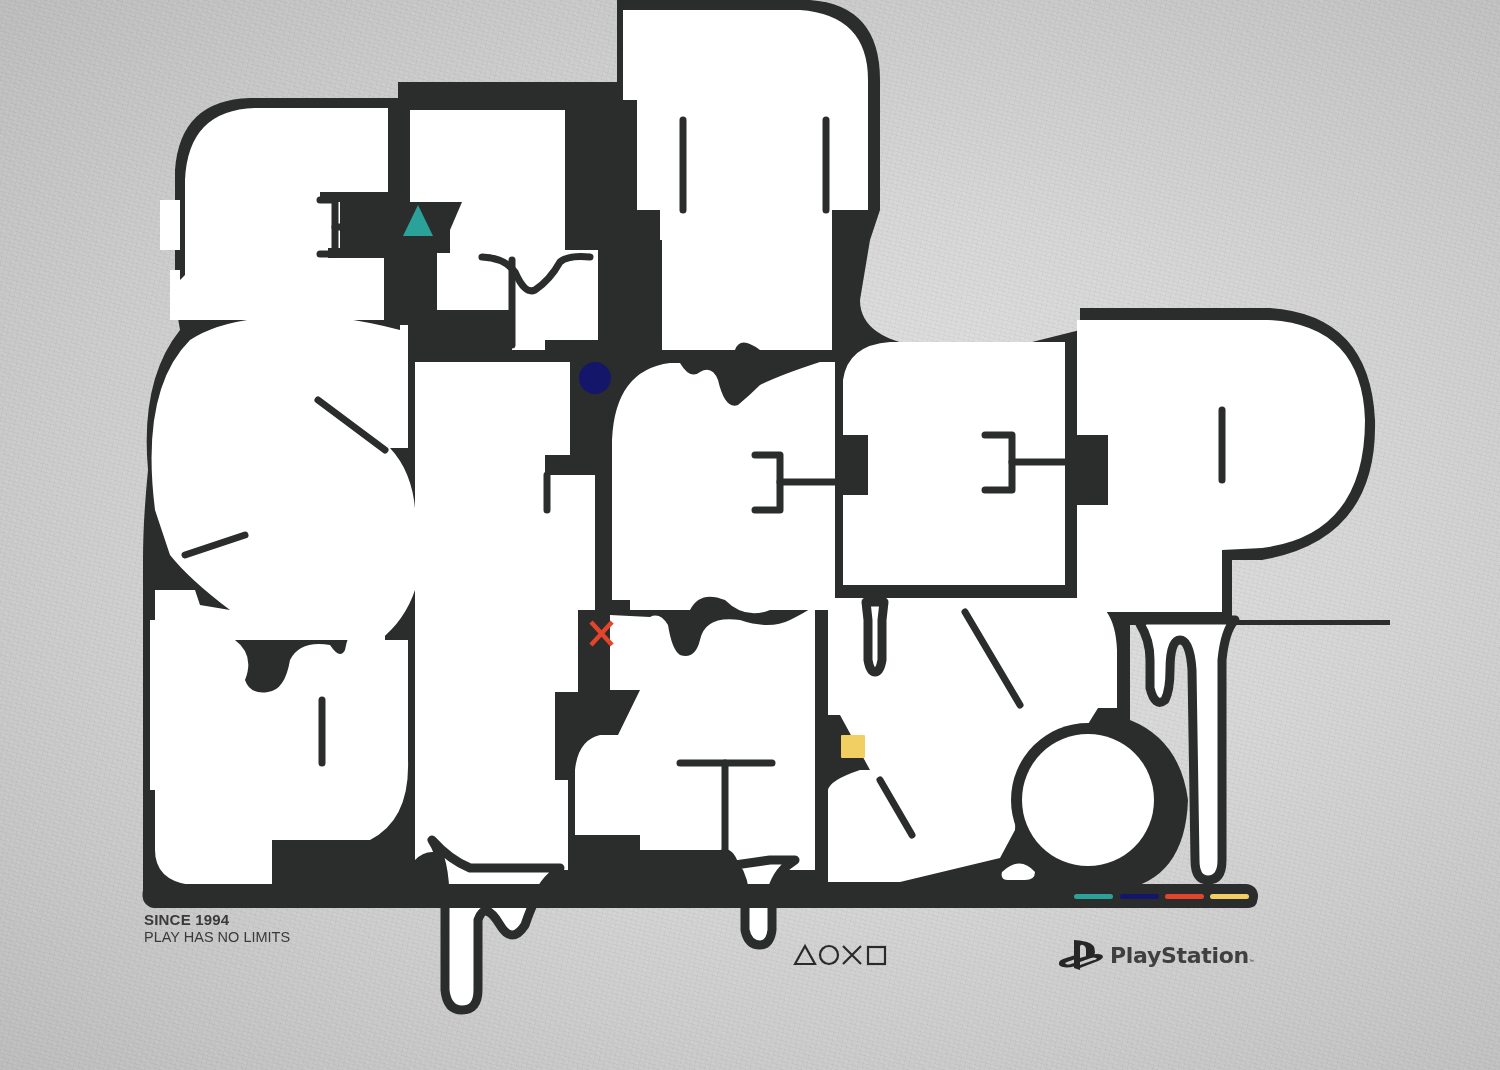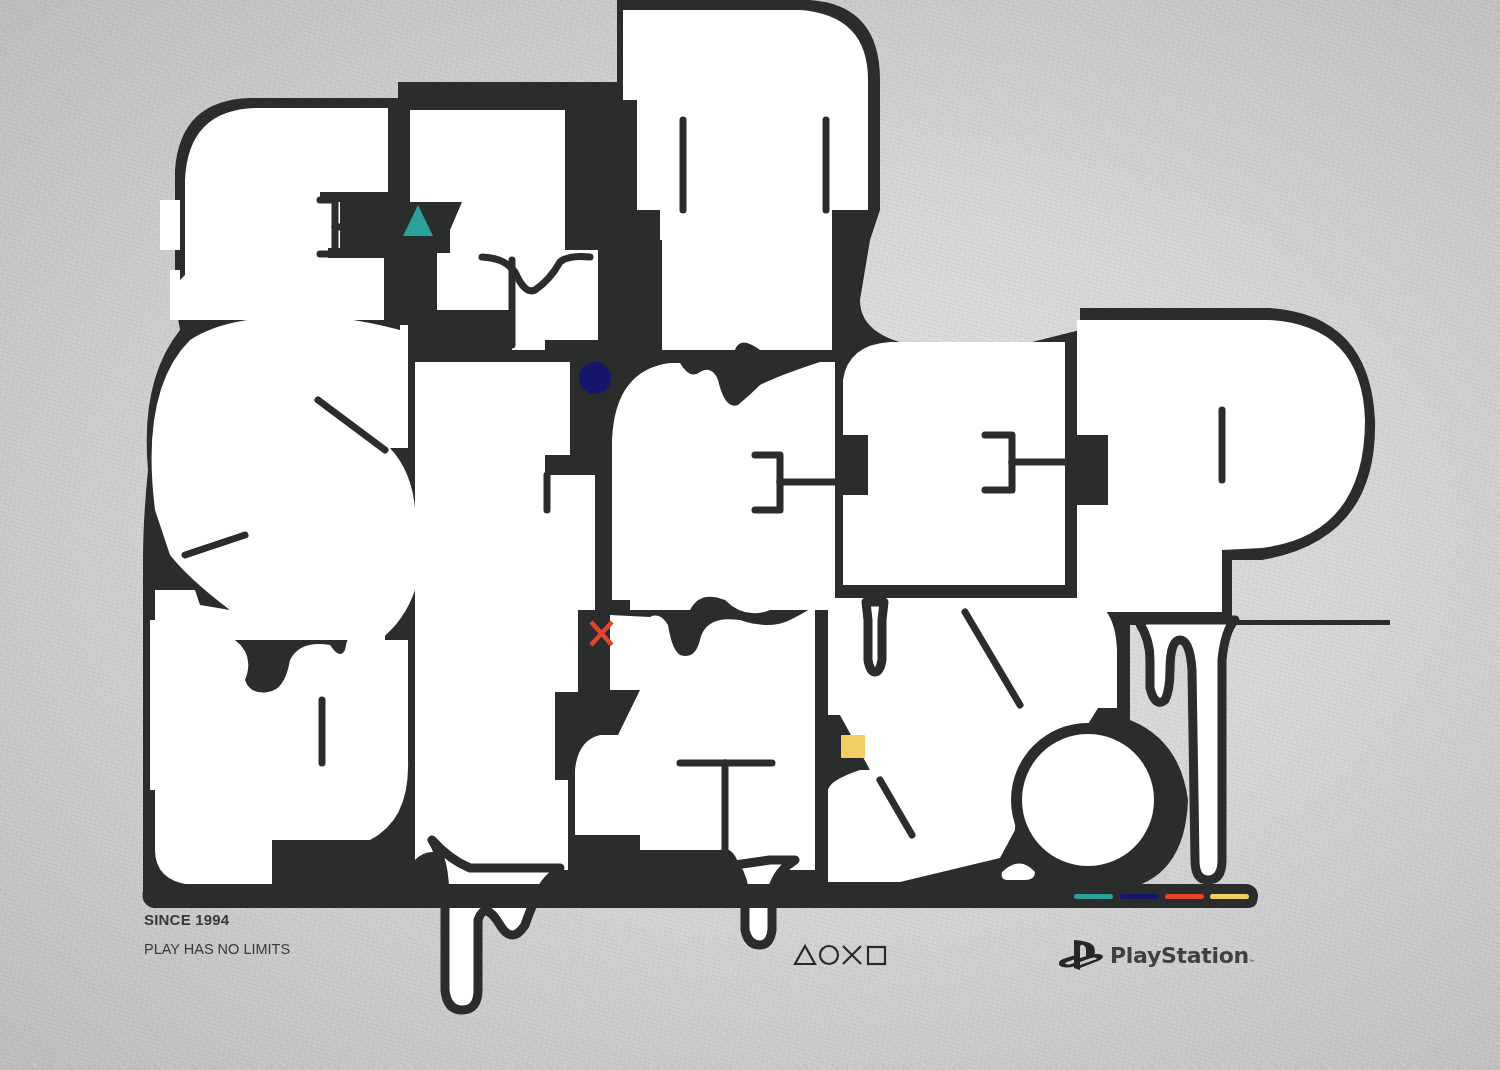--- a/index.html
+++ b/index.html
@@ -20,21 +20,21 @@
       repeating-linear-gradient(13deg, rgba(0,0,0,0.03) 0 1px, transparent 1px 4px),
       repeating-linear-gradient(101deg, rgba(0,0,0,0.025) 0 1px, transparent 1px 5px),
       repeating-linear-gradient(47deg, rgba(255,255,255,0.05) 0 2px, transparent 2px 7px);
   }
   .art { position: absolute; left: 0; top: 0; width: 1500px; height: 1070px; }
   .tagline {
     position: absolute; left: 144px; top: 912px;
     color: #3a3a3a; line-height: 1;
   }
   .tagline .l1 { font-weight: bold; font-size: 15px; letter-spacing: 0.2px; display: block; }
-  .tagline .l2 { font-size: 14.5px; display: block; margin-top: 15px; }
+  .tagline .l2 { font-size: 14.5px; display: block; margin-top: 3px; }
   .shapes-logo { position: absolute; left: 793px; top: 943px; width: 116px; height: 24px; }
   .ps-brand { position: absolute; left: 1058px; top: 938px; display: flex; align-items: center; }
   .ps-brand .ps-icon { width: 46px; height: 34px; }
   .ps-brand .ps-word {
     font-weight: bold; font-size: 22px; color: #404040; margin-left: 6px;
     letter-spacing: -0.3px; font-family: "DejaVu Sans", sans-serif;
   }
   .ps-brand .tm { font-size: 5px; color: #333; align-self: flex-end; margin-bottom: 8px; }
 </style>
 </head>

